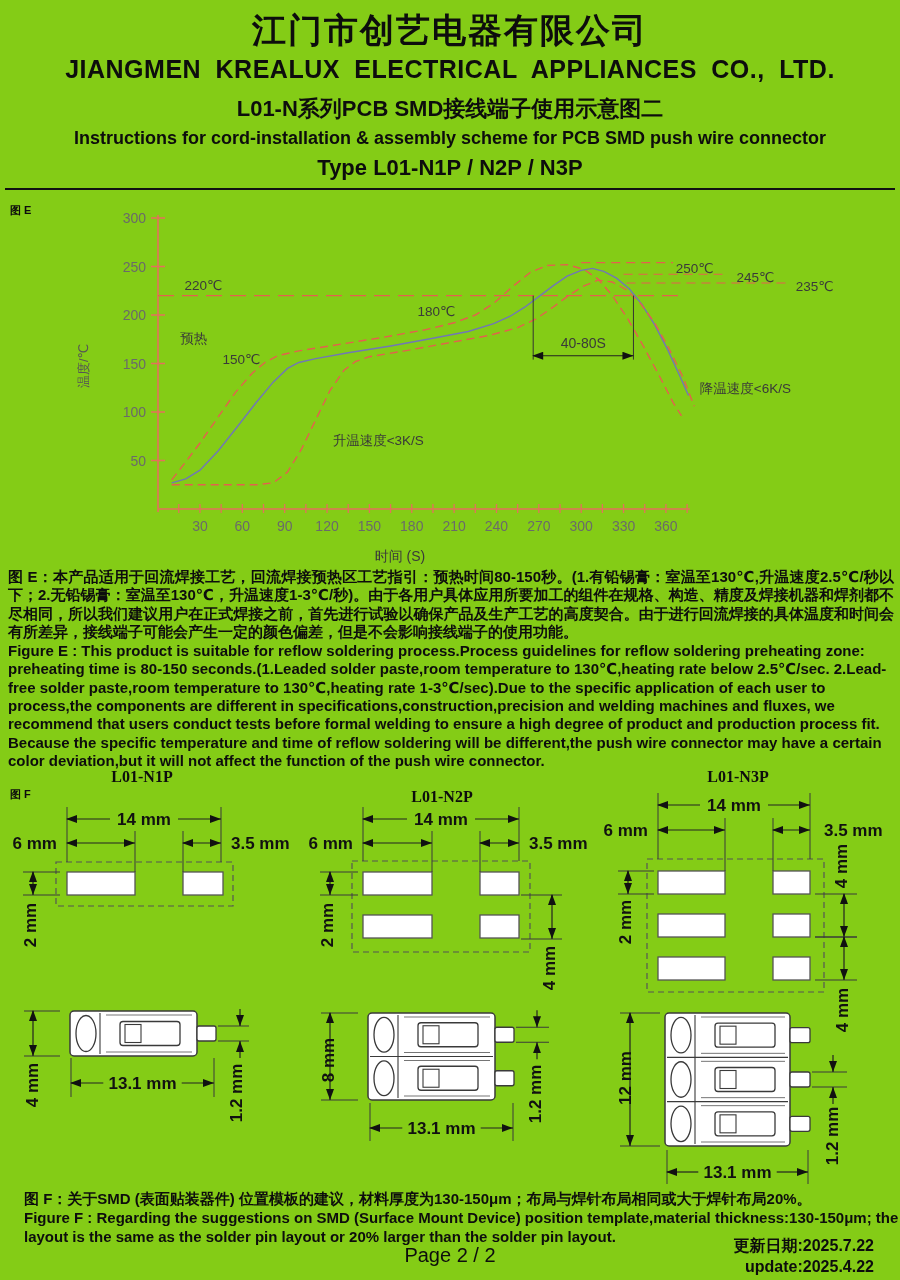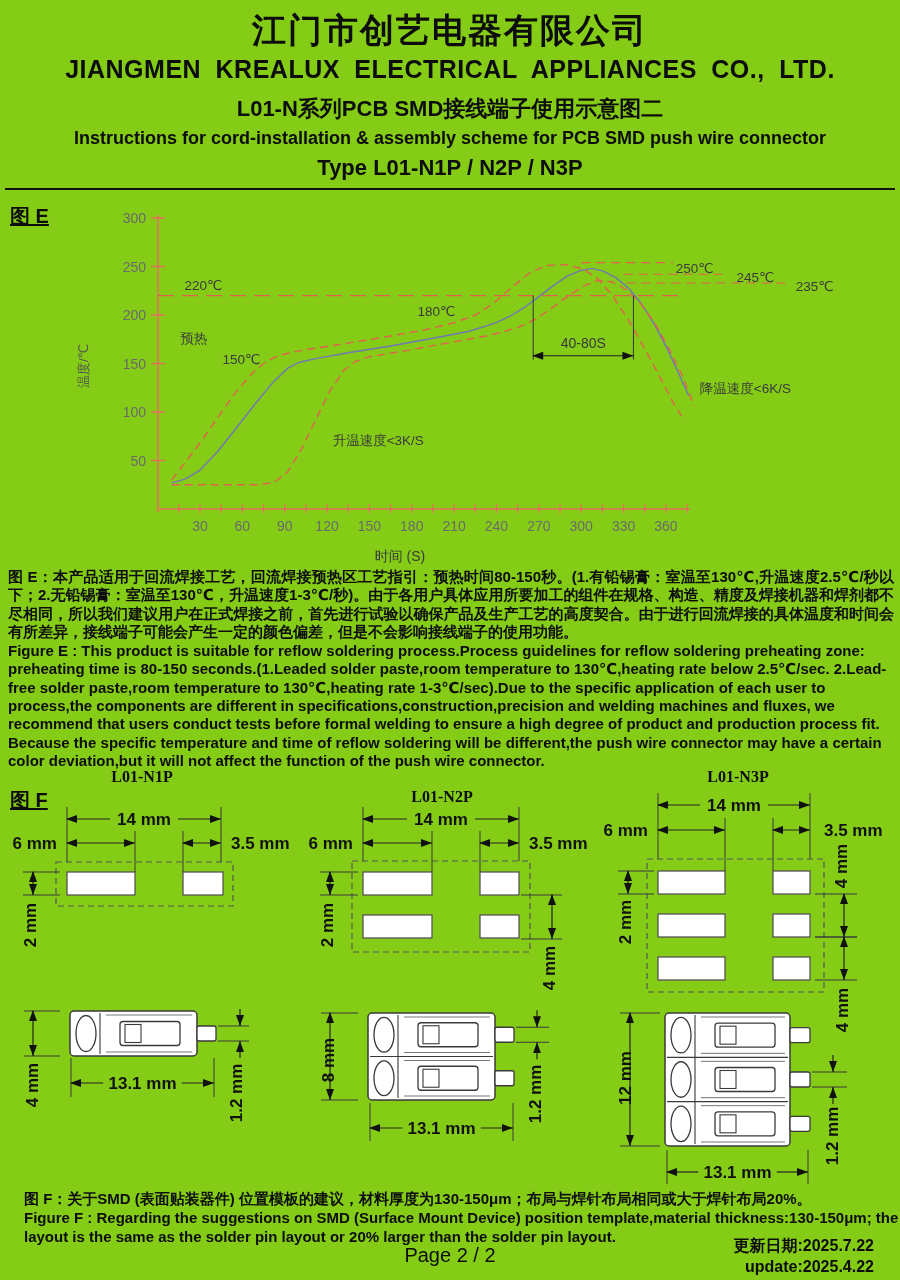--- a/index.html
+++ b/index.html
@@ -7,21 +7,21 @@
         font-family:"Liberation Sans","DejaVu Sans",sans-serif;color:#0d0d0d;}
   .abs{position:absolute;}
   .ctr{left:0;right:0;text-align:center;}
   .b{font-weight:700;}
   .t-company-cn{top:8px;font-size:34px;letter-spacing:2px;}
   .t-company-en{top:55px;font-size:25px;word-spacing:7px;letter-spacing:.5px;}
   .t-sub-cn{top:94px;font-size:22px;}
   .t-sub-en{top:128px;font-size:18px;white-space:nowrap;}
   .t-type{top:155px;font-size:22px;}
   .hrule{top:188px;left:5px;right:5px;height:2px;background:#111;}
-  .figlabel{font-size:20px;font-weight:700;text-decoration:underline;}
+  .figlabel{font-size:11px;font-weight:700;}
   .caption{left:8px;width:886px;font-size:15px;font-weight:700;line-height:1.22;}
   .caption p{margin:0 0 1px 0;}
   .cap-cn{text-align:justify;}
   .colTitle{top:768px;font-size:16px;font-weight:700;transform:translateX(-50%);white-space:nowrap;font-family:Liberation Serif, serif;}
   .pagenum{top:1244px;left:50%;transform:translateX(-50%);font-size:20px;font-weight:400;}
   .updates{top:1235px;right:26px;text-align:right;font-size:16px;font-weight:700;line-height:1.32;}
   svg text{font-family:"Liberation Sans","DejaVu Sans",sans-serif;}
 </style>
 </head>
 <body>

